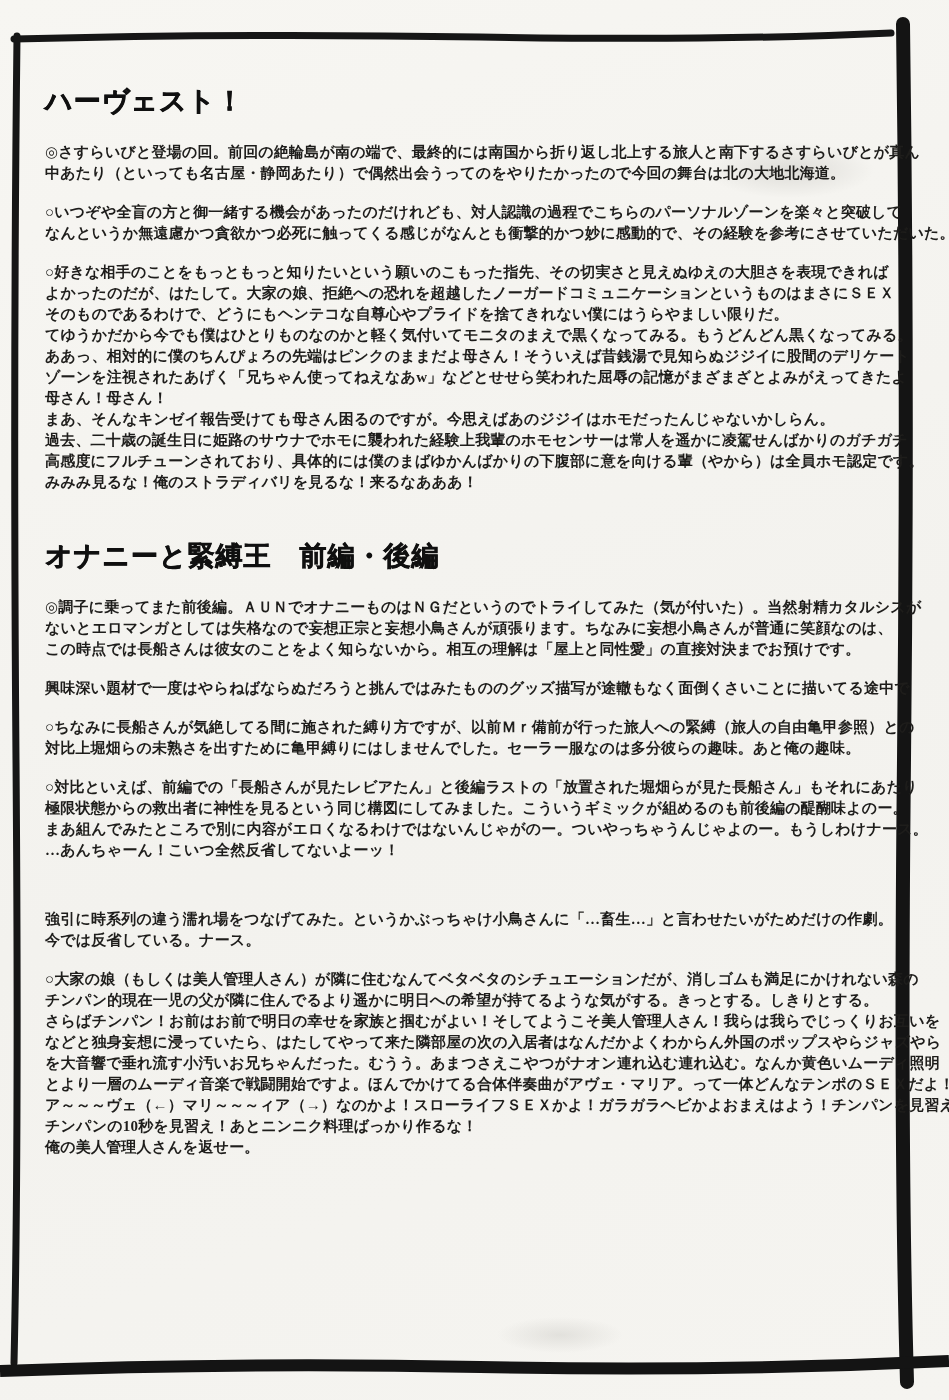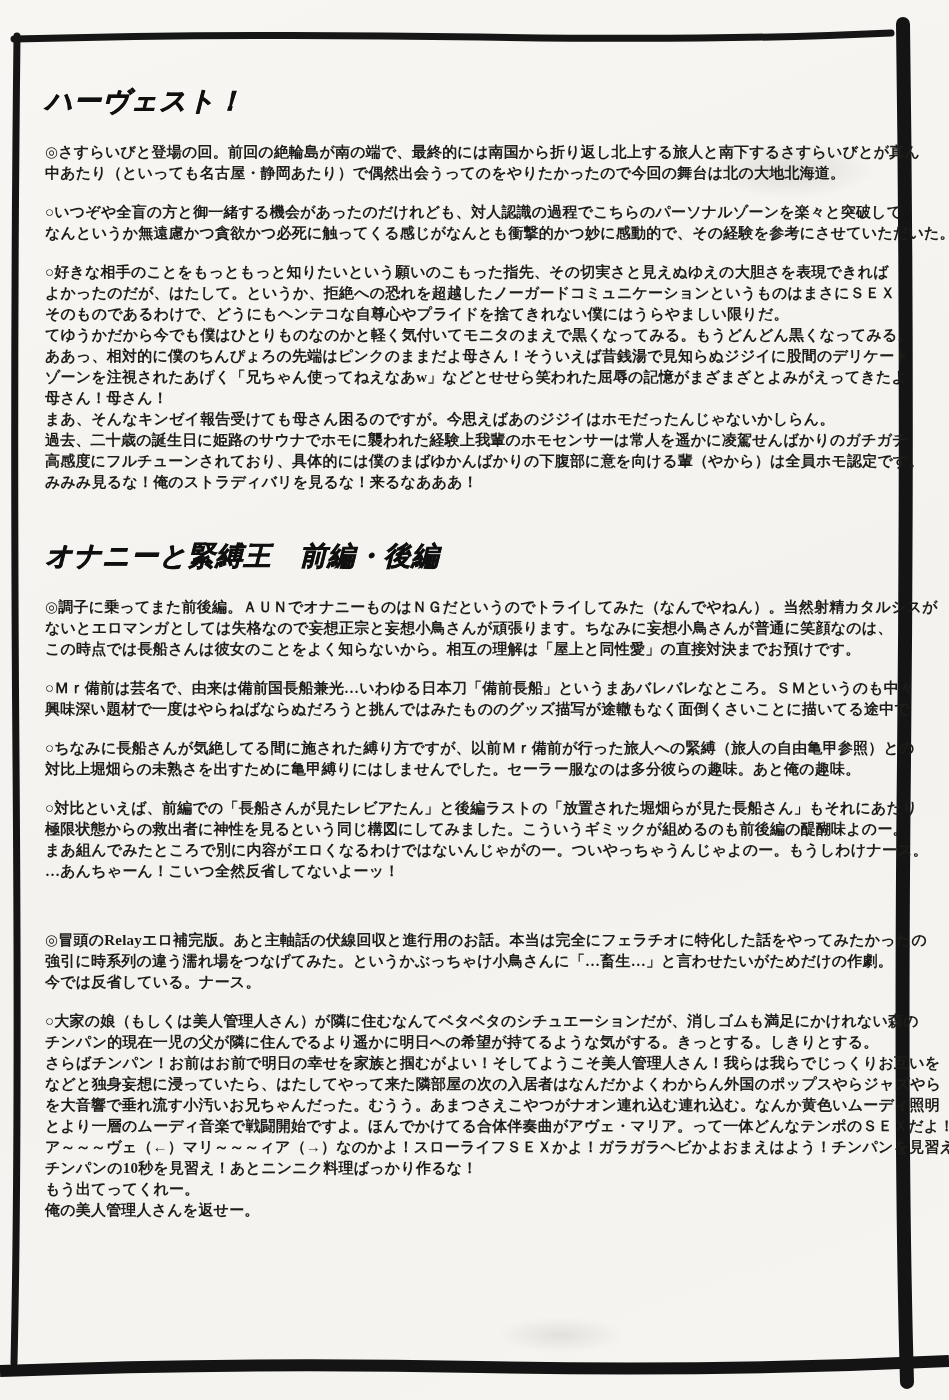--- a/index.html
+++ b/index.html
@@ -37,21 +37,20 @@
     margin-bottom: 48px;
   }
   .section-title {
     font-family: "Liberation Sans", "DejaVu Sans", sans-serif;
     font-weight: 900;
     font-size: 27px;
     line-height: 30px;
     letter-spacing: 1px;
     color: #101010;
     margin: 0 0 26px 0;
-    font-style: italic;
     -webkit-text-stroke: 0.6px #101010;
   }
   .para {
     margin: 0 0 18px 0;
   }
   .para:last-child { margin-bottom: 0; }
   .line {
     font-size: 15px;
     line-height: 21px;
     letter-spacing: 0.2px;
@@ -83,74 +82,71 @@
           <div class="para">
             <div class="line">◎さすらいびと登場の回。前回の絶輪島が南の端で、最終的には南国から折り返し北上する旅人と南下するさすらいびとが真ん</div>
             <div class="line">中あたり（といっても名古屋・静岡あたり）で偶然出会うってのをやりたかったので今回の舞台は北の大地北海道。</div>
           </div>
           <div class="para">
             <div class="line">○いつぞや全盲の方と御一緒する機会があったのだけれども、対人認識の過程でこちらのパーソナルゾーンを楽々と突破して</div>
             <div class="line">なんというか無遠慮かつ貪欲かつ必死に触ってくる感じがなんとも衝撃的かつ妙に感動的で、その経験を参考にさせていただいた。</div>
           </div>
           <div class="para">
             <div class="line">○好きな相手のことをもっともっと知りたいという願いのこもった指先、その切実さと見えぬゆえの大胆さを表現できれば</div>
-            <div class="line">よかったのだが、はたして。というか、拒絶への恐れを超越したノーガードコミュニケーションというものはまさにＳＥＸ</div>
+            <div class="line">よかったのだが、はたして。大家の娘、拒絶への恐れを超越したノーガードコミュニケーションというものはまさにＳＥＸ</div>
             <div class="line">そのものであるわけで、どうにもヘンテコな自尊心やプライドを捨てきれない僕にはうらやましい限りだ。</div>
             <div class="line">てゆうかだから今でも僕はひとりものなのかと軽く気付いてモニタのまえで黒くなってみる。もうどんどん黒くなってみる。</div>
             <div class="line">ああっ、相対的に僕のちんぴょろの先端はピンクのままだよ母さん！そういえば昔銭湯で見知らぬジジイに股間のデリケート</div>
             <div class="line">ゾーンを注視されたあげく「兄ちゃん使ってねえなあw」などとせせら笑われた屈辱の記憶がまざまざとよみがえってきたよ</div>
             <div class="line">母さん！母さん！</div>
             <div class="line">まあ、そんなキンゼイ報告受けても母さん困るのですが。今思えばあのジジイはホモだったんじゃないかしらん。</div>
             <div class="line">過去、二十歳の誕生日に姫路のサウナでホモに襲われた経験上我輩のホモセンサーは常人を遥かに凌駕せんばかりのガチガチ</div>
             <div class="line">高感度にフルチューンされており、具体的には僕のまばゆかんばかりの下腹部に意を向ける輩（やから）は全員ホモ認定です。</div>
             <div class="line">みみみ見るな！俺のストラディバリを見るな！来るなあああ！</div>
           </div>
         </div>
   </section>
 
   <section class="doc-section">
     <h2 class="section-title">オナニーと緊縛王　前編・後編</h2>
     <div>
           <div class="para">
-            <div class="line">◎調子に乗ってまた前後編。ＡＵＮでオナニーものはＮＧだというのでトライしてみた（なんでやねん）。当然射精カタルシスが</div>
+            <div class="line">◎調子に乗ってまた前後編。ＡＵＮでオナニーものはＮＧだというのでトライしてみた（気が付いた）。当然射精カタルシスが</div>
             <div class="line">ないとエロマンガとしては失格なので妄想正宗と妄想小鳥さんが頑張ります。ちなみに妄想小鳥さんが普通に笑顔なのは、</div>
             <div class="line">この時点では長船さんは彼女のことをよく知らないから。相互の理解は「屋上と同性愛」の直接対決までお預けです。</div>
           </div>
           <div class="para">
-            <div class="line">○Ｍｒ備前は芸名で、由来は備前国長船兼光…いわゆる日本刀「備前長船」というまあバレバレなところ。ＳＭというのも中々</div>
             <div class="line">興味深い題材で一度はやらねばならぬだろうと挑んではみたもののグッズ描写が途轍もなく面倒くさいことに描いてる途中で</div>
           </div>
           <div class="para">
             <div class="line">○ちなみに長船さんが気絶してる間に施された縛り方ですが、以前Ｍｒ備前が行った旅人への緊縛（旅人の自由亀甲参照）との</div>
             <div class="line">対比上堀畑らの未熟さを出すために亀甲縛りにはしませんでした。セーラー服なのは多分彼らの趣味。あと俺の趣味。</div>
           </div>
           <div class="para">
             <div class="line">○対比といえば、前編での「長船さんが見たレビアたん」と後編ラストの「放置された堀畑らが見た長船さん」もそれにあたり</div>
             <div class="line">極限状態からの救出者に神性を見るという同じ構図にしてみました。こういうギミックが組めるのも前後編の醍醐味よのー。</div>
             <div class="line">まあ組んでみたところで別に内容がエロくなるわけではないんじゃがのー。ついやっちゃうんじゃよのー。もうしわけナース。</div>
             <div class="line">…あんちゃーん！こいつ全然反省してないよーッ！</div>
           </div>
         </div>
   </section>
 
   <section class="doc-section">
     <div>
           <div class="para">
-            <div class="line">◎冒頭のRelayエロ補完版。あと主軸話の伏線回収と進行用のお話。本当は完全にフェラチオに特化した話をやってみたかったの</div>
             <div class="line">強引に時系列の違う濡れ場をつなげてみた。というかぶっちゃけ小鳥さんに「…畜生…」と言わせたいがためだけの作劇。</div>
             <div class="line">今では反省している。ナース。</div>
           </div>
           <div class="para">
             <div class="line">○大家の娘（もしくは美人管理人さん）が隣に住むなんてベタベタのシチュエーションだが、消しゴムも満足にかけれない森の</div>
             <div class="line">チンパン的現在一児の父が隣に住んでるより遥かに明日への希望が持てるような気がする。きっとする。しきりとする。</div>
             <div class="line">さらばチンパン！お前はお前で明日の幸せを家族と掴むがよい！そしてようこそ美人管理人さん！我らは我らでじっくりお互いを</div>
             <div class="line">などと独身妄想に浸っていたら、はたしてやって来た隣部屋の次の入居者はなんだかよくわからん外国のポップスやらジャズやら</div>
             <div class="line">を大音響で垂れ流す小汚いお兄ちゃんだった。むうう。あまつさえこやつがナオン連れ込む連れ込む。なんか黄色いムーディ照明</div>
             <div class="line">とより一層のムーディ音楽で戦闘開始ですよ。ほんでかけてる合体伴奏曲がアヴェ・マリア。って一体どんなテンポのＳＥＸだよ！</div>
             <div class="line">ア～～～ヴェ（←）マリ～～～ィア（→）なのかよ！スローライフＳＥＸかよ！ガラガラヘビかよおまえはよう！チンパンを見習え！</div>
             <div class="line">チンパンの10秒を見習え！あとニンニク料理ばっかり作るな！</div>
-            <div class="line">もう出てってくれー。</div>
             <div class="line">俺の美人管理人さんを返せー。</div>
           </div>
         </div>
   </section>
 </div>
 </div>
 
 </body></html>

